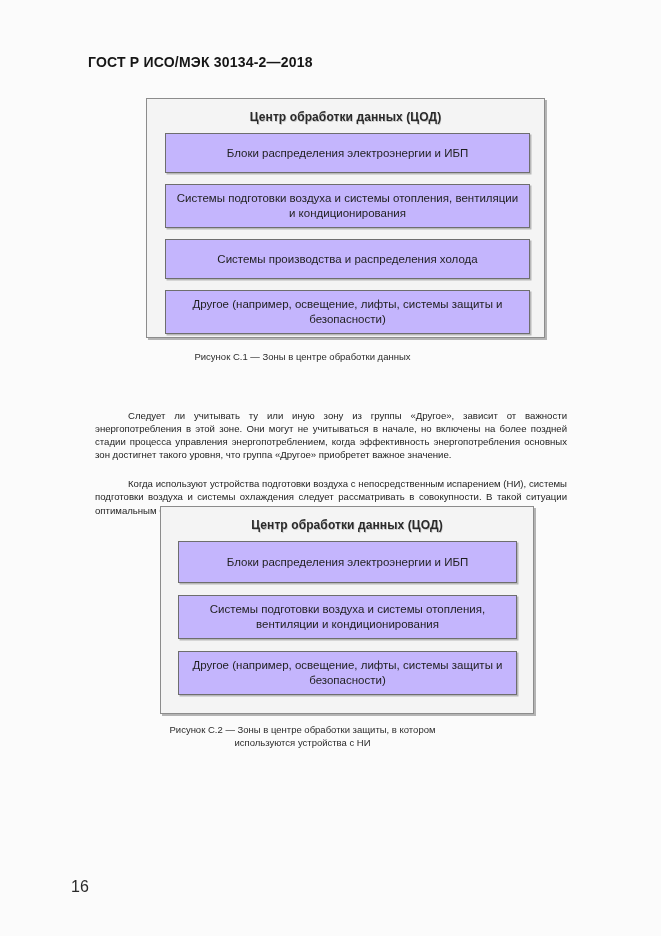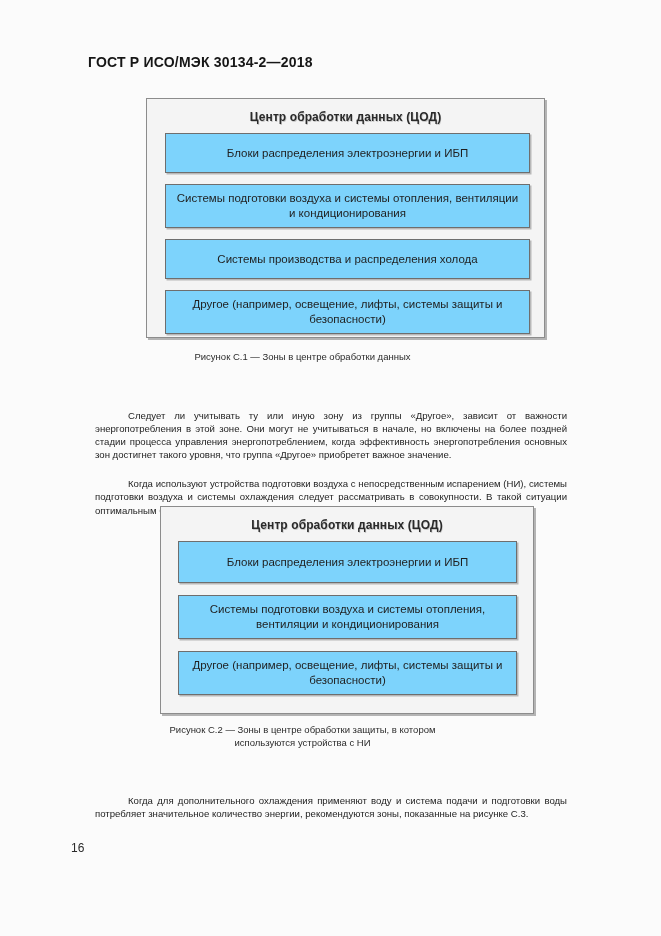--- a/index.html
+++ b/index.html
@@ -43,21 +43,21 @@
   }
   .fig-title {
     text-align: center;
     font-size: 12px;
     font-weight: bold;
     color: #2a2a2a;
     text-shadow: 0.7px 0.7px 0 #c9c9c9;
     letter-spacing: 0.1px;
   }
   .zone-box {
-    background: #7dd3fc;
+    background: #c4b5fd;
     border: 1px solid #6e6e6e;
     box-shadow: 1.5px 1.5px 0 0 #b8b8b8;
     box-sizing: border-box;
     display: flex;
     align-items: center;
     justify-content: center;
     text-align: center;
     font-size: 11.5px;
     line-height: 15px;
     color: #1f1f1f;
@@ -126,22 +126,22 @@
     text-indent: 33px;
     text-align: justify;
   }
   .body-block p.last-loose { text-align: justify; }
   #para-block-1 { top: 393px; }
   #para-block-2 { top: 778px; }
 
   .page-number {
     position: absolute;
     left: 71px;
-    top: 841px;
-    font-size: 12px;
+    top: 878px;
+    font-size: 16px;
     color: #2a2a2a;
     text-align: right;
   }
 </style>
 </head>
 <body>
 
 <div class="page">
 
   <div class="header">ГОСТ Р ИСО/МЭК 30134-2—2018</div>
@@ -172,19 +172,16 @@
       <div class="zone-box h2">Системы подготовки воздуха и системы отопления, вентиляции и кондиционирования</div>
       <div class="zone-box h2">Другое (например, освещение, лифты, системы защиты и безопасности)</div>
     </div>
   </div>
 
   <div class="caption" id="caption-2">
     <div>Рисунок С.2 — Зоны в центре обработки защиты, в котором</div>
     <div>используются устройства с НИ</div>
   </div>
 
-  <div class="body-block" id="para-block-2">
-    <p class="last-loose">Когда для дополнительного охлаждения применяют воду и система подачи и подготовки воды потребляет значительное количество энергии, рекомендуются зоны, показанные на рисунке С.3.</p>
-  </div>
 
   <div class="page-number">16</div>
 
 </div>
 
 </body></html>

